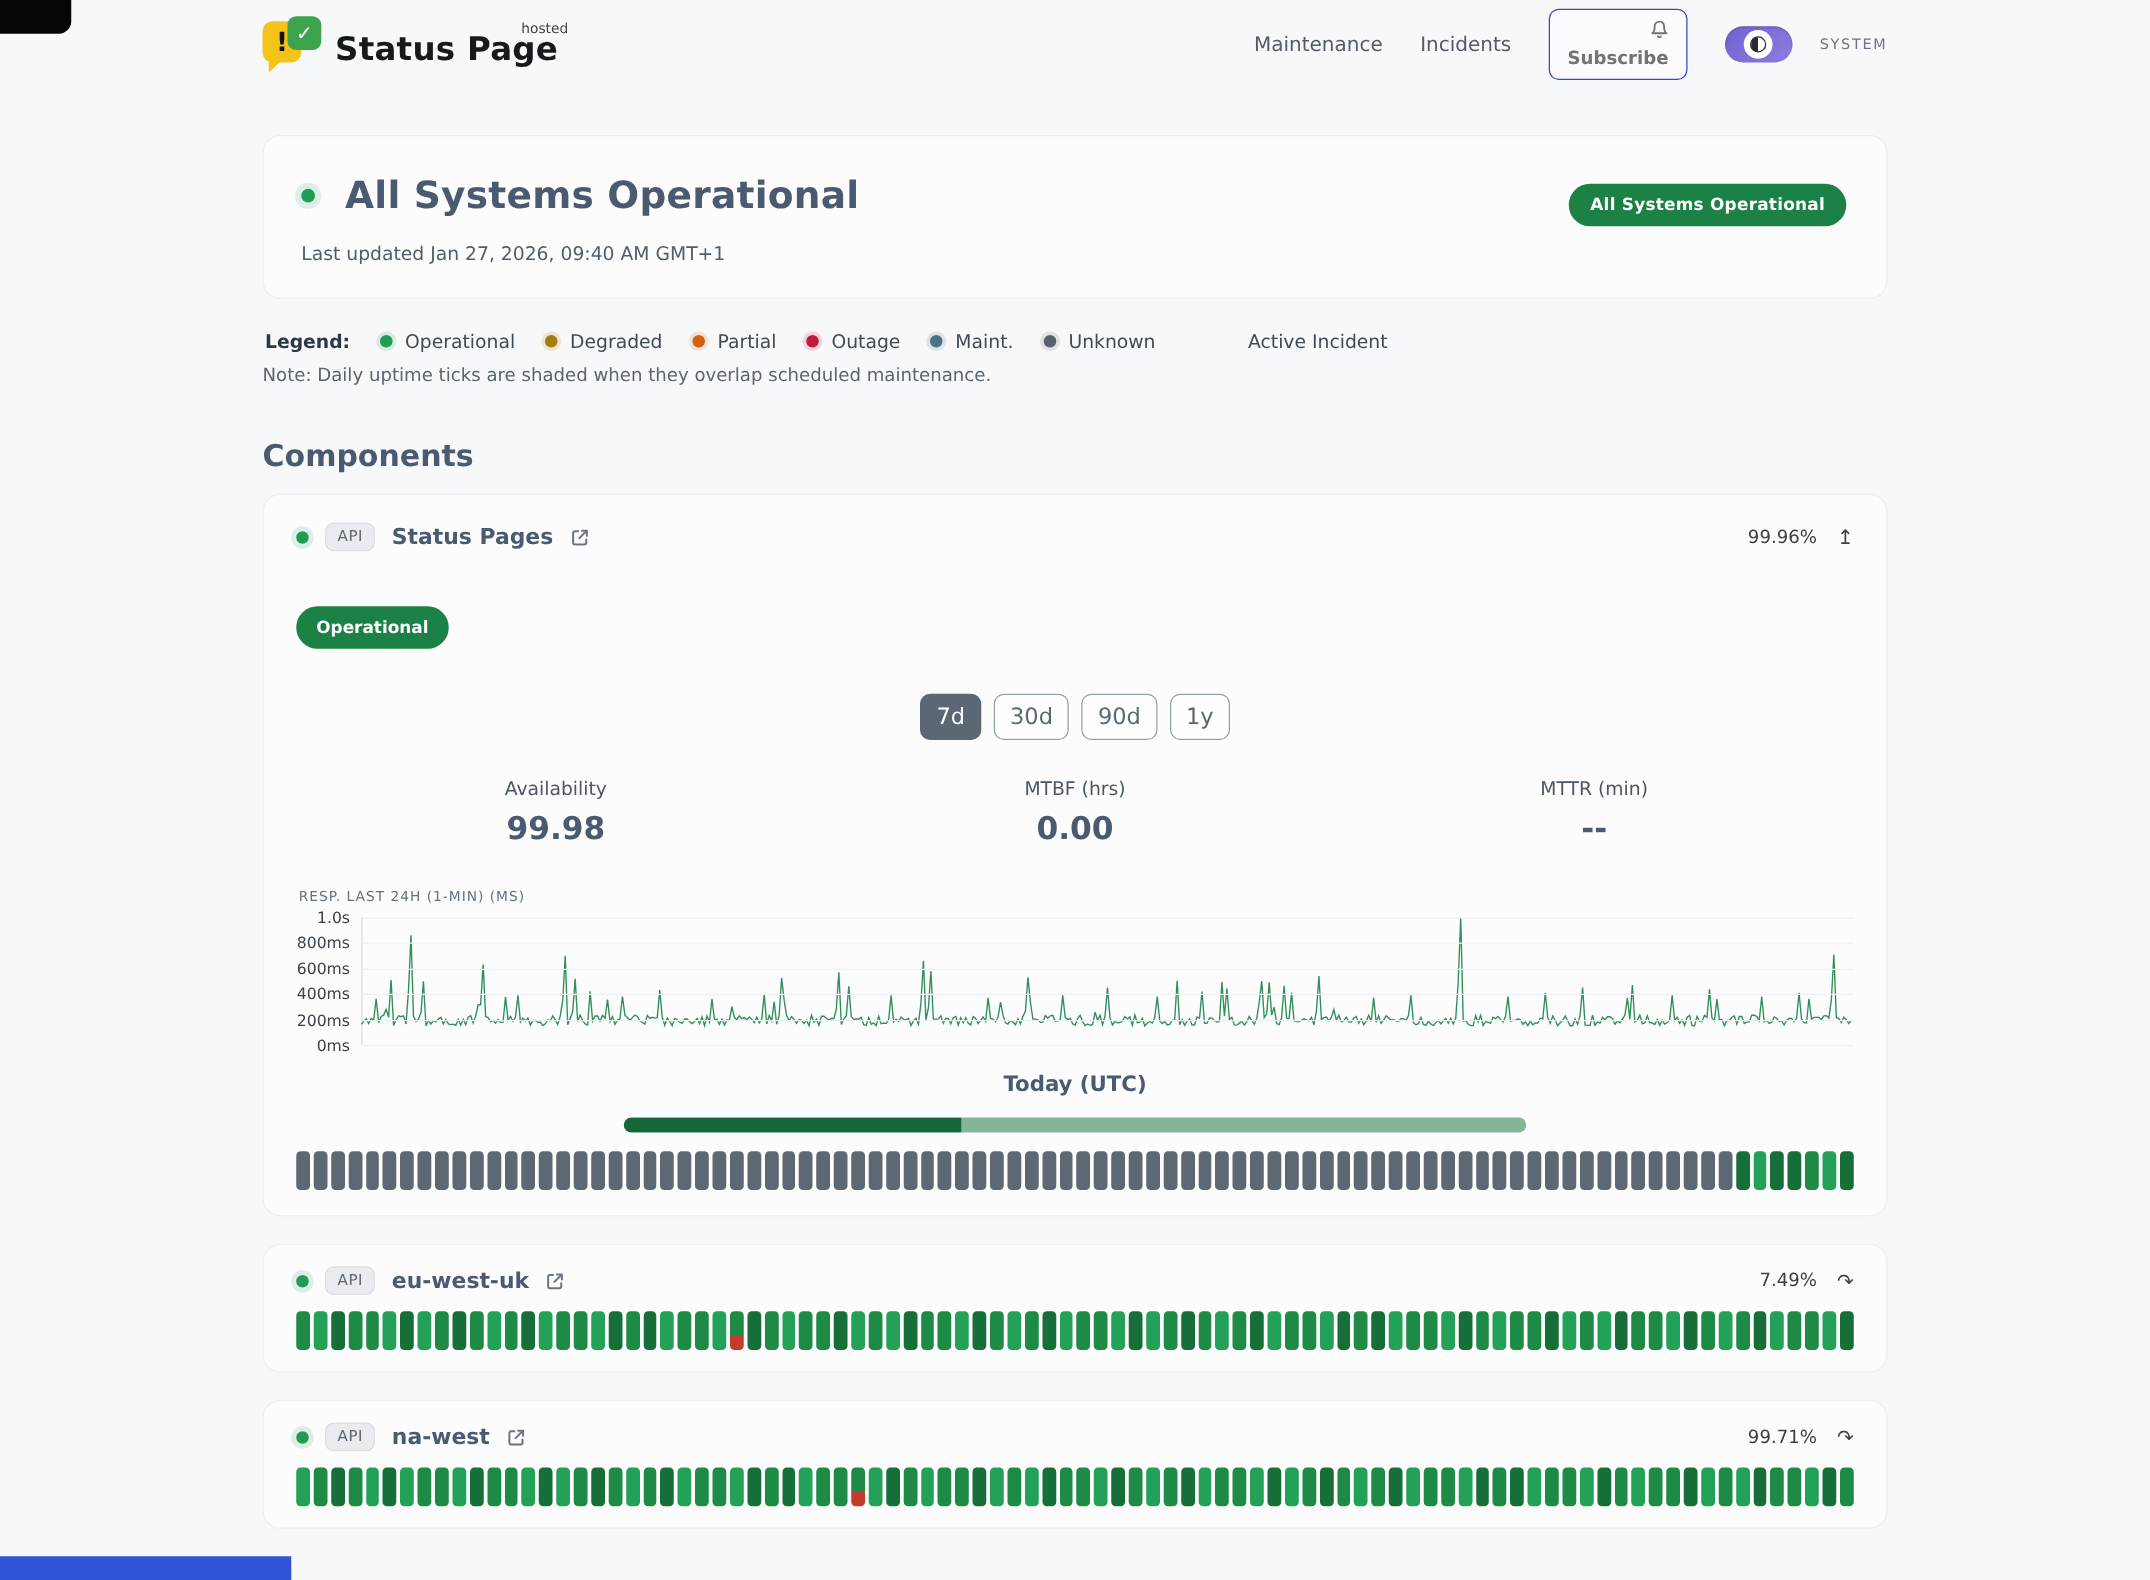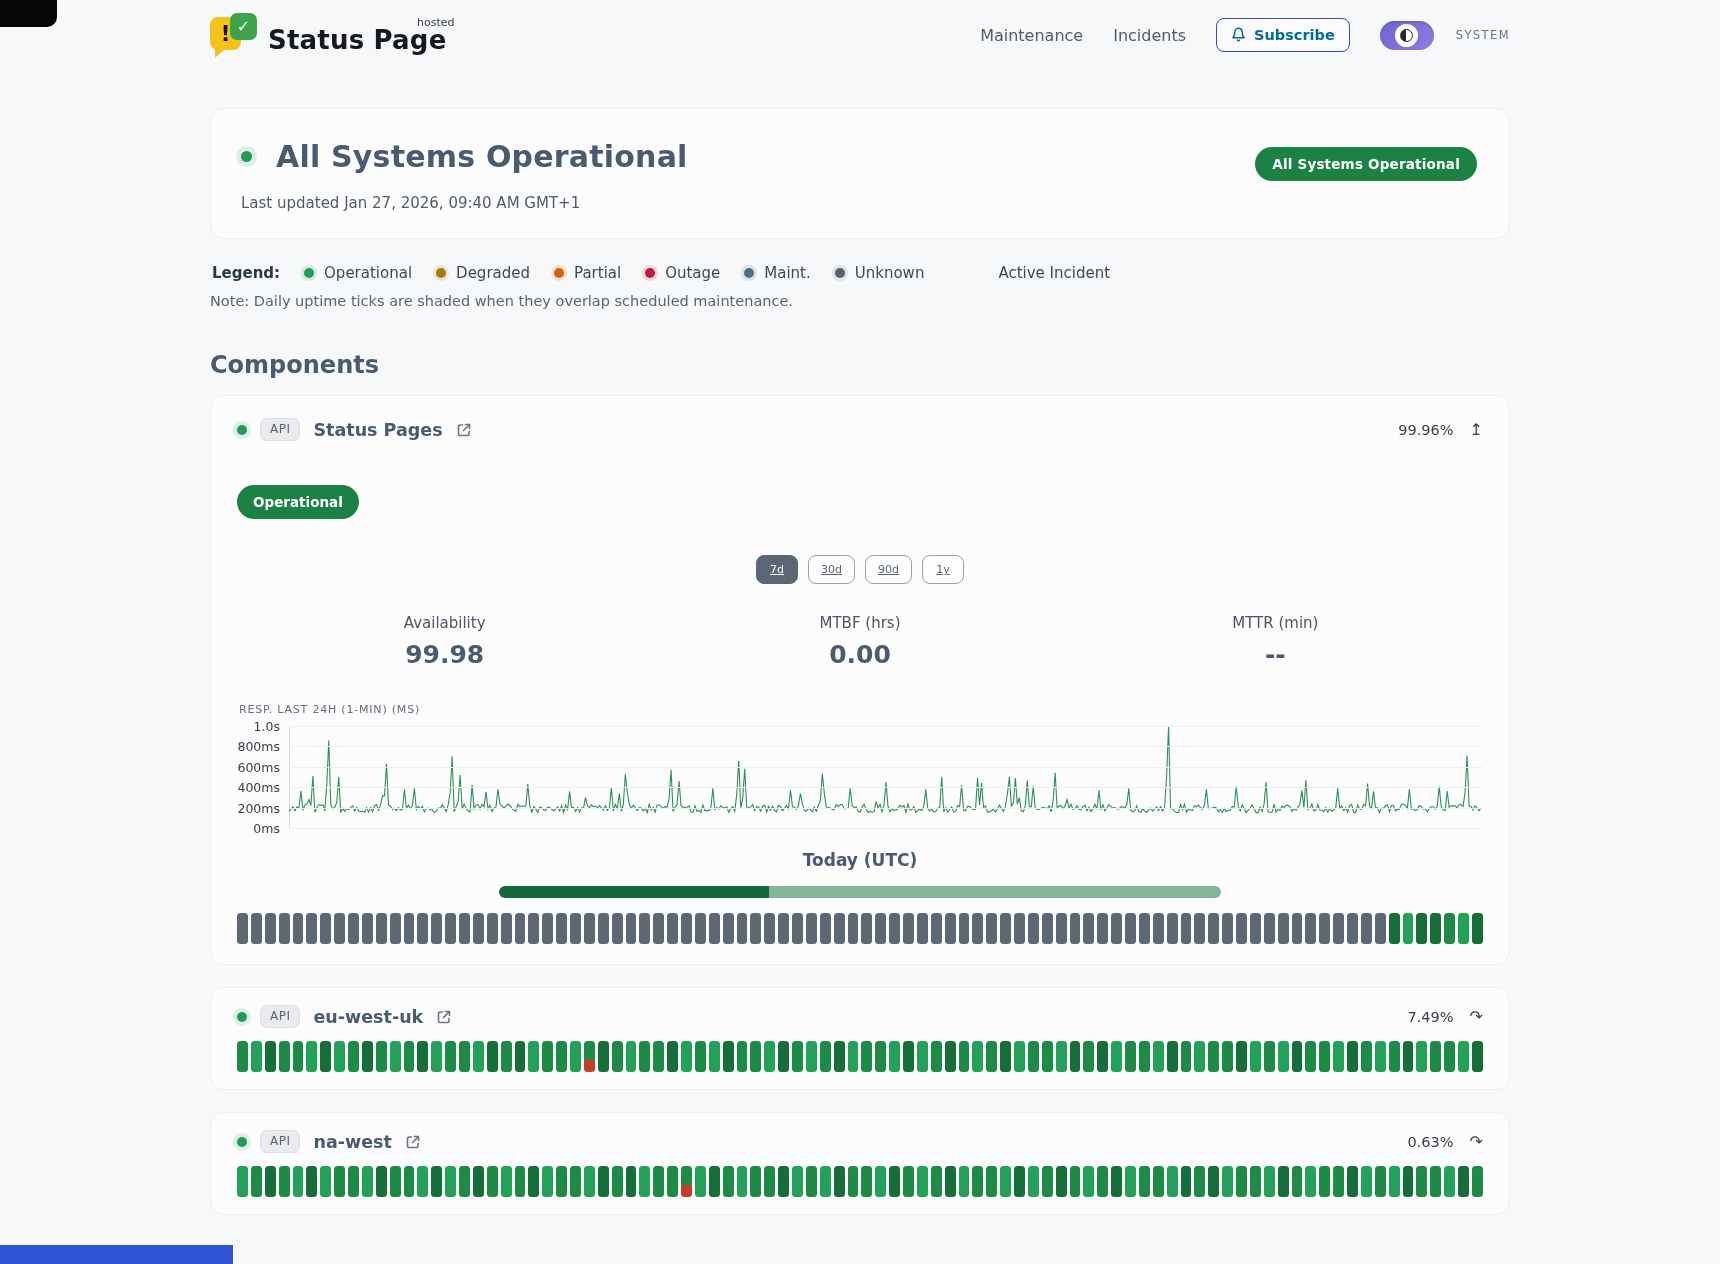--- a/index.html
+++ b/index.html
@@ -21,23 +21,23 @@
   .bubble-tail { position:absolute; left:5px; top:34px; width:0; height:0;
     border-top:11px solid #f3c31a; border-right:12px solid transparent; z-index:0; }
   .bubble-green { position:absolute; right:0; top:0; width:27px; height:27px; background:#3ea44b; border-radius:7px;
     display:flex; align-items:center; justify-content:center; color:#fff; font-size:16px; font-weight:700; z-index:2; }
   .brand-wrap { position:relative; padding-right:4px; padding-bottom:2px; }
   .brand { font-size:26px; font-weight:800; color:#16191d; letter-spacing:.2px; }
   .hosted { position:absolute; top:-9px; right:-4px; font-size:11px; font-weight:500; color:#3c424a; }
 
   .nav { display:flex; align-items:center; gap:30px; }
   .nav-link { font-size:16px; color:#525c68; cursor:pointer; }
-  .subscribe { display:flex; align-items:flex-start; gap:8px; border:1.6px solid #3946c6; color:#0369a1;
+  .subscribe { display:flex; align-items:flex-end; gap:8px; border:1.6px solid #3946c6; color:#737373;
     background:#fbfbfd; border-radius:8px; padding:8px 14px; font-weight:700; font-size:14.5px;
-    font-family:inherit; cursor:pointer; }
+    font-family:inherit; cursor:pointer;flex-direction:column; }
   .toggle { width:54px; height:29px; border-radius:15px; background:linear-gradient(135deg,#6f63d0,#8b7de0);
     display:flex; align-items:center; justify-content:center; cursor:pointer; box-shadow:inset 0 1px 2px rgba(0,0,0,.18); }
   .knob { width:23px; height:23px; border-radius:50%; background:#fff; display:flex; align-items:center; justify-content:center; }
   .contrast { width:13px; height:13px; border-radius:50%; border:1.5px solid #262b33;
     background:linear-gradient(90deg,#262b33 50%,#ffffff 50%); }
   .system { font-size:11.5px; letter-spacing:1.4px; color:#6b7482; margin-left:-8px; }
 
   
   .hero { margin-top:50px; background:#fcfcfd; border:1px solid #eceef0; border-radius:14px;
     padding:30px 34px 26px 30px; position:relative; }
@@ -68,21 +68,21 @@
   .ext { color:#6a7482; cursor:pointer; display:flex; }
   .comp-right { margin-left:auto; display:flex; align-items:center; gap:16px; }
   .uptime { font-size:14.5px; color:#39404a; }
   .collapse-icon { font-size:16px; color:#3b424c; cursor:pointer; line-height:1; }
 
   .op-badge { display:inline-block; margin-top:44px; background:#1c8145; color:#fff; font-size:13.5px; font-weight:700;
     padding:9px 16px; border-radius:999px; }
 
   .ranges { display:flex; justify-content:center; gap:10px; margin-top:36px; }
   .range-btn { min-width:42px; padding:7px 12px; border-radius:8px; border:1.5px solid #96a0ac; background:#fdfdfe;
-    color:#5b6775; font-size:11px; font-family:inherit; cursor:pointer;text-decoration:underline; }
+    color:#5b6775; font-size:18px; font-family:inherit; cursor:pointer; }
   .range-btn.active { background:#5b6775; border-color:#5b6775; color:#fff; }
 
   .stats { display:flex; margin-top:30px; }
   .stat { flex:1; text-align:center; }
   .stat-label { font-size:15px; color:#4c5765; }
   .stat-value { margin-top:8px; font-size:25px; font-weight:600; color:#4a5a70; }
 
   .chart-label { margin-top:34px; font-size:11px; letter-spacing:.8px; color:#667080; padding-left:2px; }
   .chart-wrap { position:relative; margin-top:10px; margin-left:52px; height:102px; }
   .axis-left { position:absolute; left:0; top:0; bottom:0; width:1px; background:#d7dbdf; }
@@ -465,21 +465,21 @@
       <span class="chip">API</span>
       <span class="comp-name">na-west</span>
       <span class="ext">
         <svg width="16" height="16" viewBox="0 0 16 16" fill="none" stroke="currentColor" stroke-width="1.6" stroke-linecap="round" stroke-linejoin="round">
             <path d="M6.5 3H4a1.5 1.5 0 0 0-1.5 1.5V12A1.5 1.5 0 0 0 4 13.5h7.5A1.5 1.5 0 0 0 13 12V9.5"></path>
             <path d="M9.5 2.5H13.5V6.5"></path>
             <path d="M13 3 7.5 8.5"></path>
           </svg>
       </span>
       <span class="comp-right">
-        <span class="uptime">0.63%</span>
+        <span class="uptime">99.71%</span>
         <span class="collapse-icon">↷</span>
       </span>
     </div>
     <div class="ticks">
         <span class="tick" style="background: rgb(35, 161, 88);"></span>
         <span class="tick" style="background: rgb(29, 138, 70);"></span>
         <span class="tick" style="background: rgb(22, 111, 56);"></span>
         <span class="tick" style="background: rgb(29, 138, 70);"></span>
         <span class="tick" style="background: rgb(35, 161, 88);"></span>
         <span class="tick" style="background: rgb(22, 111, 56);"></span>

